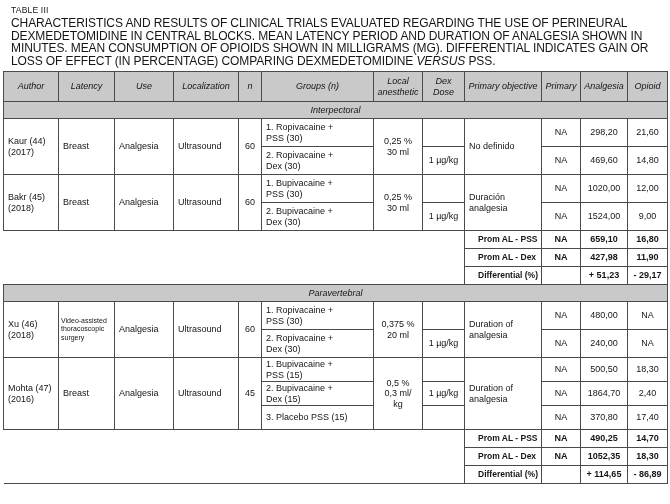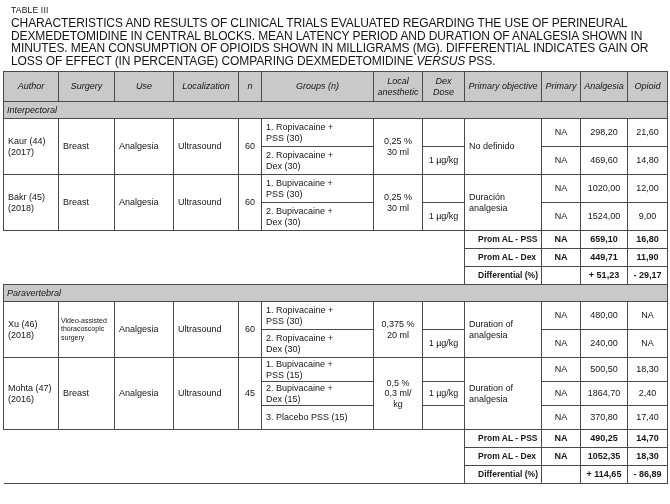--- a/index.html
+++ b/index.html
@@ -18,21 +18,21 @@
   th, td {
     border: 1px solid #4a4a4a;
     font-size: 9px; line-height: 10.5px;
     padding: 1px 3px; vertical-align: middle;
     white-space: pre-line; overflow: hidden;
   }
   th {
     background: #c9c9c9; font-style: italic; font-weight: normal;
     text-align: center; padding: 1px 1px;
   }
-  td.section { background: #c9c9c9; font-style: italic; }
+  td.section { background: #c9c9c9; font-style: italic; text-align: center; }
   .al { text-align: left; padding-left: 4px; }
   .ctr { text-align: center; }
   .sm { font-size: 7px; line-height: 8.5px; padding: 1px 2px; }
   .blank { border: none; background: #fff; }
   .blank.bb { border-bottom: 1px solid #4a4a4a; }
   .sumlabel { font-weight: bold; text-align: left; padding-left: 13px; font-size: 8.5px; white-space: nowrap; }
   .bold { font-weight: bold; }
 
   tr.h-header { height: 30px; }
   tr.h-bar { height: 17px; }
@@ -64,21 +64,21 @@
         <col style="width:42px">
       <col style="width:77px">
         <col style="width:39px">
         <col style="width:47px">
         <col style="width:40px">
     </colgroup>
 
     <tbody>
         <tr class="h-header">
       <th>Author</th>
-      <th>Surgery</th>
+      <th>Latency</th>
       <th>Use</th>
       <th>Localization</th>
       <th>n</th>
       <th>Groups (n)</th>
       <th>Local anesthetic</th>
       <th>Dex Dose</th>
       <th>Primary objective</th>
       <th>Primary</th>
       <th>Analgesia</th>
       <th>Opioid</th>
@@ -145,21 +145,21 @@
       <td class="blank" colspan="8"></td>
       <td class="sumlabel">Prom AL - PSS</td>
       <td class="ctr bold">NA</td>
       <td class="ctr bold">659,10</td>
       <td class="ctr bold">16,80</td>
     </tr>
     <tr class="h-sum">
       <td class="blank" colspan="8"></td>
       <td class="sumlabel">Prom AL - Dex</td>
       <td class="ctr bold">NA</td>
-      <td class="ctr bold">449,71</td>
+      <td class="ctr bold">427,98</td>
       <td class="ctr bold">11,90</td>
     </tr>
     <tr class="h-sum">
       <td class="blank" colspan="8"></td>
       <td class="sumlabel">Differential (%)</td>
       <td class="ctr bold"></td>
       <td class="ctr bold">+ 51,23</td>
       <td class="ctr bold">- 29,17</td>
     </tr>
 

